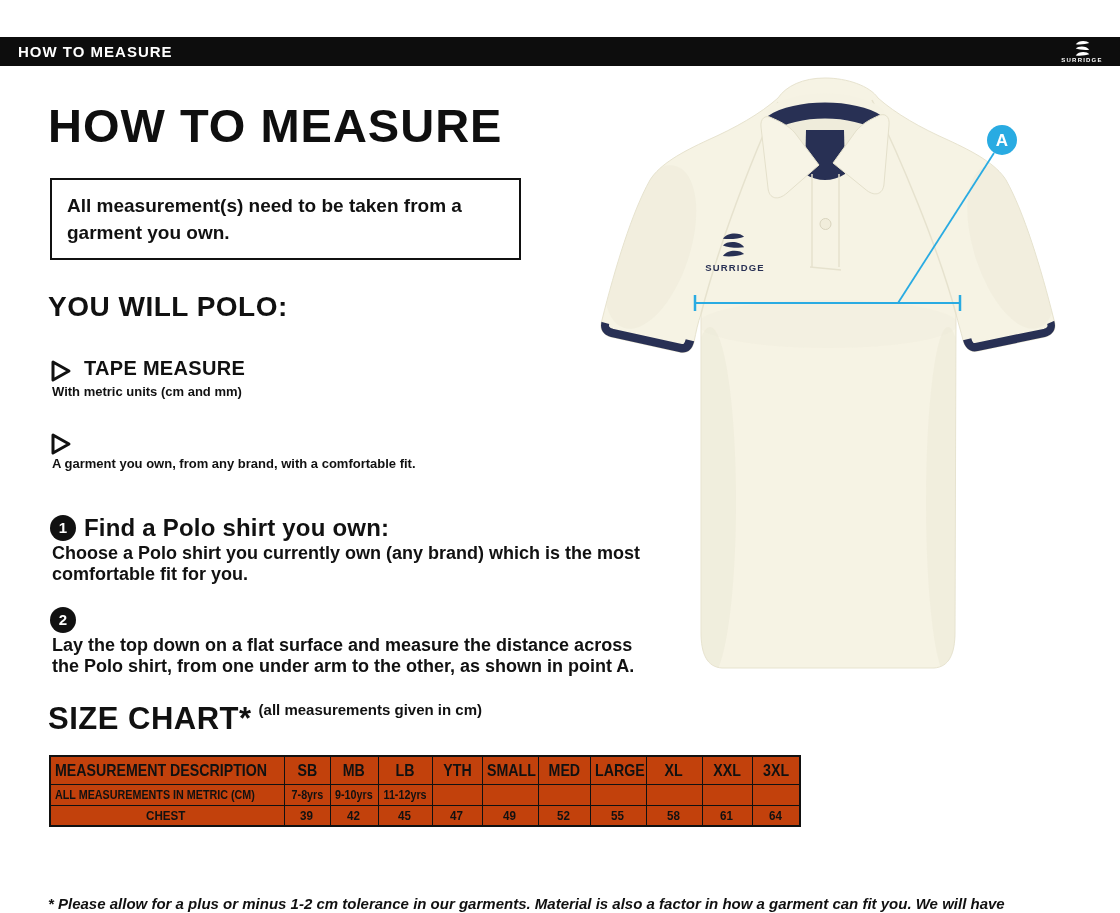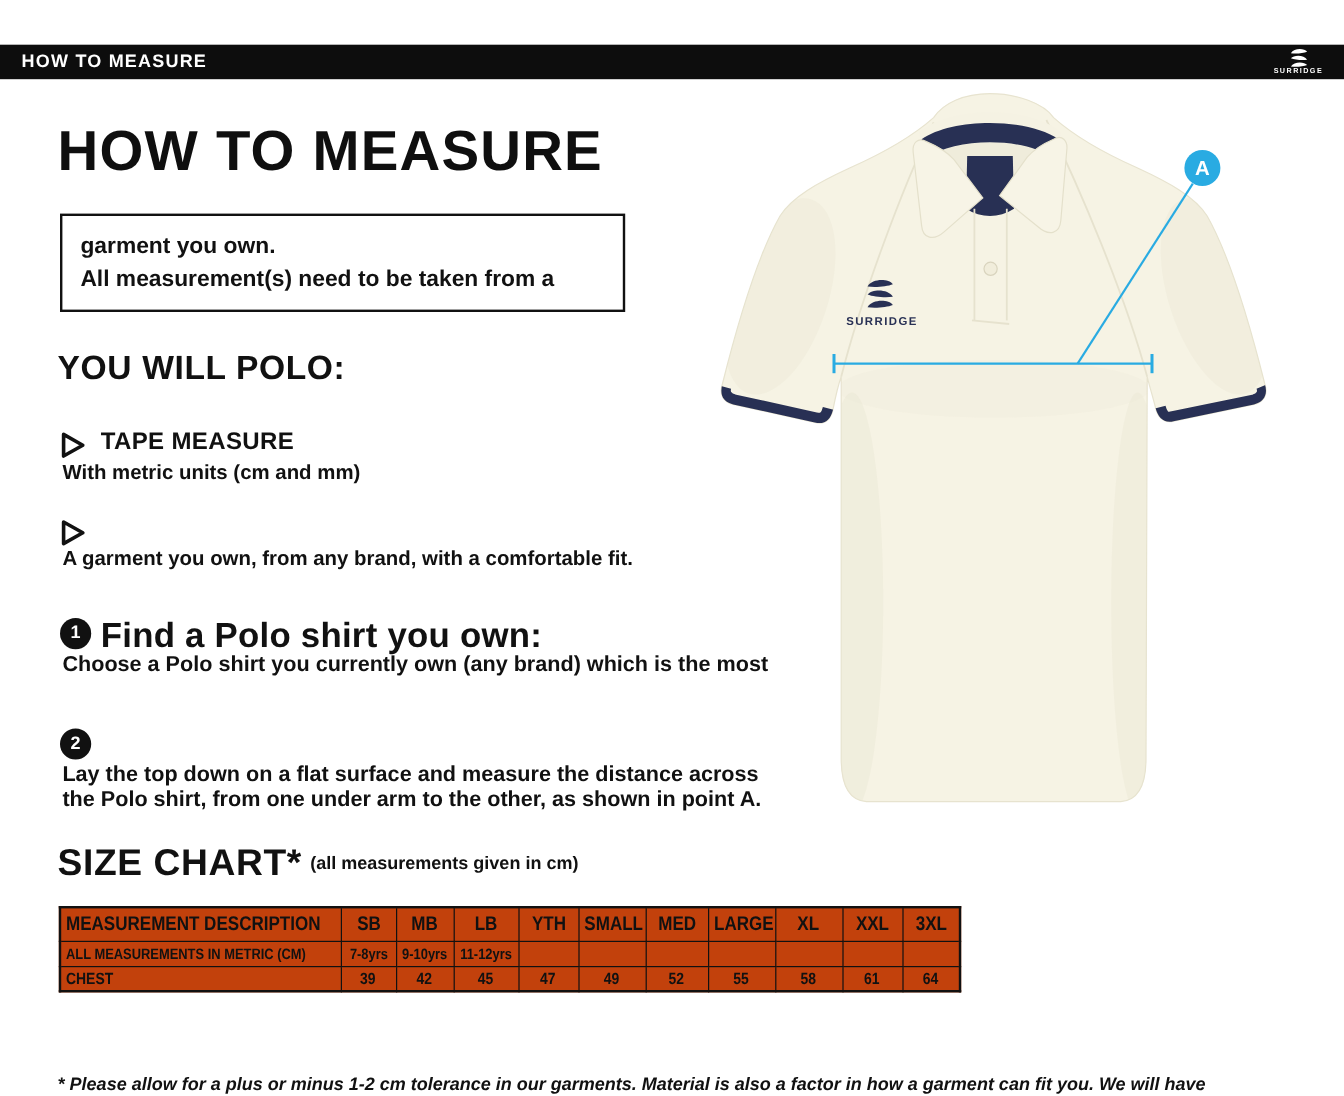--- a/index.html
+++ b/index.html
@@ -17,38 +17,38 @@
 
   
   .h1{position:absolute;left:48px;top:64px;font-size:47px;line-height:50px;
     font-weight:800;letter-spacing:1px;color:#0f0f0f;}
   .note-box{position:absolute;left:50px;top:141px;width:437px;border:2.5px solid #111;
     padding:12px 15px;font-size:19px;line-height:27px;font-weight:800;background:#fff;}
   .ywn-heading{position:absolute;left:48px;top:254px;font-size:28px;font-weight:800;letter-spacing:.5px;}
 
   .tri-icon{position:absolute;left:50px;width:22px;height:24px;}
   .need-title{position:absolute;left:84px;font-size:20px;font-weight:800;letter-spacing:.3px;}
-  .need-desc{position:absolute;left:52px;font-size:17px;font-weight:700;}
+  .need-desc{position:absolute;left:52px;font-size:13px;font-weight:700;}
 
   .step-badge{position:absolute;left:50px;width:26px;height:26px;border-radius:50%;
     background:#111;color:#fff;font-size:15px;font-weight:700;text-align:center;line-height:26px;}
-  .step-title{position:absolute;left:84px;font-size:29px;font-weight:800;letter-spacing:.2px;}
+  .step-title{position:absolute;left:84px;font-size:24px;font-weight:800;letter-spacing:.2px;}
   .step-desc{position:absolute;left:52px;font-size:18px;font-weight:700;line-height:21px;}
 
-  .sc-heading{position:absolute;left:48px;top:664px;display:flex;align-items:center;}
+  .sc-heading{position:absolute;left:48px;top:664px;display:flex;align-items:flex-start;}
   .sc-heading .big{font-size:31px;font-weight:800;letter-spacing:.5px;}
   .sc-heading .small{font-size:15px;font-weight:700;margin-left:7px;}
 
   
   .sc-table{position:absolute;left:49px;top:718px;border-collapse:collapse;table-layout:fixed;
     width:750px;background:#c2410c;border:2px solid #111;}
   .sc-table th,.sc-table td{border:1.5px solid #111;padding:0;font-weight:700;vertical-align:middle;overflow:hidden;}
   .sc-table th{height:27px;font-size:16.5px;}
   .sc-table tr.r1 td{height:20px;font-size:12.5px;}
-  .sc-table tr.r2 td{height:19px;font-size:13.5px;}
+  .sc-table tr.r2 td{height:19px;font-size:13.5px;text-align:center;}
   .sc-table .colc{text-align:center;}
   .sc-table .c0{text-align:left;padding-left:4px;}
   .cond{display:inline-block;transform:scaleX(.86);white-space:nowrap;}
   .cond.l{transform-origin:0 50%;}
   .cond.c{transform-origin:50% 50%;}
 
   .footnote{position:absolute;left:48px;top:813px;width:1075px;font-size:15px;
     line-height:21.5px;font-weight:700;font-style:italic;white-space:pre-wrap;}
 
   
@@ -75,41 +75,42 @@
       <svg width="15" height="16" viewBox="0 0 24 26">
           <use href="#emblem"></use>
         </svg>
       <div class="brand-text">SURRIDGE</div>
     </div>
   </div>
 
   <div class="h1">HOW TO MEASURE</div>
 
   <div class="note-box">
+    <div>All measurement(s) need to be taken from a</div>
     <div>garment you own.</div>
-    <div>All measurement(s) need to be taken from a</div>
   </div>
 
   <div class="ywn-heading">YOU WILL POLO:</div>
 
   <svg class="tri-icon" style="top:322px" viewBox="0 0 22 24">
     <polygon points="3,3 19,12 3,21" fill="#fff" stroke="#111" stroke-width="3" stroke-linejoin="round"></polygon>
   </svg>
   <div class="need-title" style="top:320px">TAPE MEASURE</div>
   <div class="need-desc" style="top:347px">With metric units (cm and mm)</div>
 
   <svg class="tri-icon" style="top:395px" viewBox="0 0 22 24">
     <polygon points="3,3 19,12 3,21" fill="#fff" stroke="#111" stroke-width="3" stroke-linejoin="round"></polygon>
   </svg>
   <div class="need-desc" style="top:419px">A garment you own, from any brand, with a comfortable fit.</div>
 
   <div class="step-badge" style="top:478px">1</div>
   <div class="step-title" style="top:477px">Find a Polo shirt you own:</div>
   <div class="step-desc" style="top:506px">
     <div>Choose a Polo shirt you currently own (any brand) which is the most</div>
+    <div>comfortable fit for you.</div>
   </div>
 
   <div class="step-badge" style="top:570px">2</div>
   <div class="step-desc" style="top:598px">
     <div>Lay the top down on a flat surface and measure the distance across</div>
     <div>the Polo shirt, from one under arm to the other, as shown in point A.</div>
   </div>
 
   <div class="sc-heading">
     <span class="big">SIZE CHART*</span>

